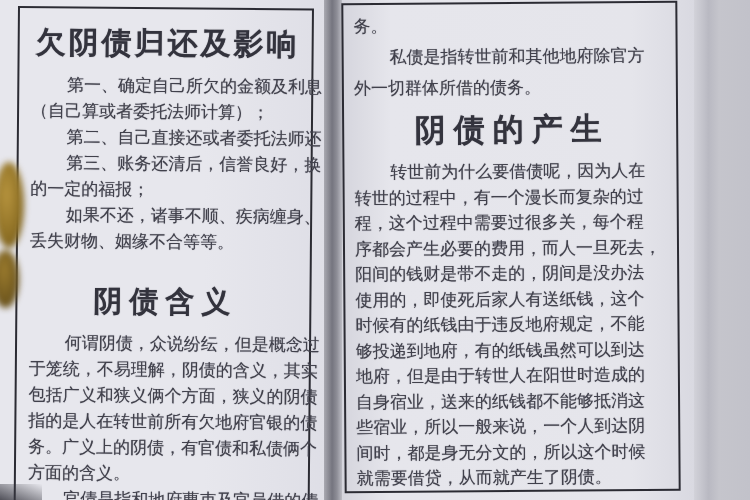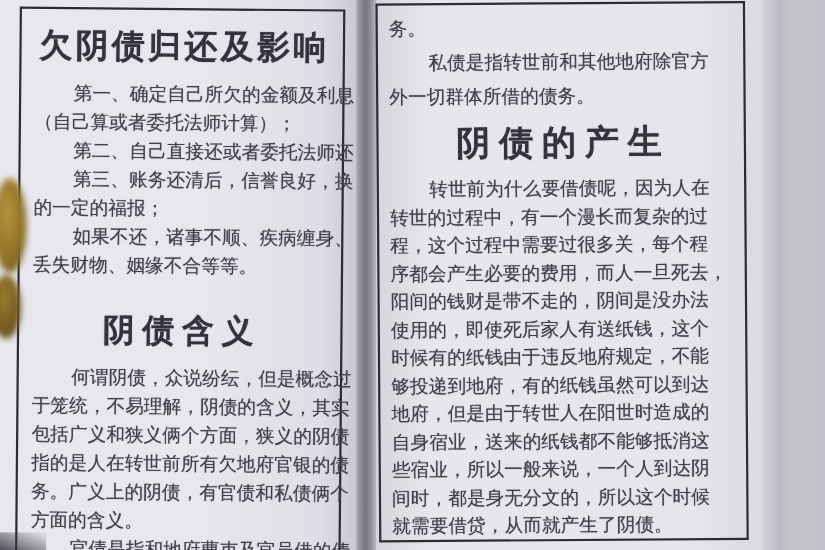--- a/index.html
+++ b/index.html
@@ -1,21 +1,21 @@
 <!DOCTYPE html>
 <html><head>
 <meta charset="utf-8">
 <style>
   html,body{margin:0;padding:0;}
   body{width:750px;height:500px;overflow:hidden;background:#c3c3cb;}
 
   .photo{position:relative;width:750px;height:500px;background:#c3c3cb;overflow:hidden;filter:blur(0.4px);}
 
   .page{position:absolute;top:0;height:500px;}
-  .page-left{left:0;width:324px;background:linear-gradient(to right,#e7e7ed 55%,#dedee6 90%,#c9c9d1 100%);}
+  .page-left{left:0;width:324px;background:linear-gradient(to right,#e7e7ed 55%,#dedee6 90%,#c9c9d1 100%);padding-left:46px;}
   .page-right{left:342px;width:352px;background:linear-gradient(to right,#d5d5dd 0%,#e6e6ec 14%,#e5e5eb 82%,#d9d9e1 100%);}
   .gutter{position:absolute;left:324px;top:0;width:18px;height:500px;
     background:linear-gradient(to right,#a9a9b1,#75757f 45%,#8e8e97 72%,#bcbcc4);}
   .bg-right{position:absolute;left:694px;top:0;width:56px;height:500px;
     background:linear-gradient(to right,#d2d2d9 0%,#c7c7cf 12%,#b9b9c2 26%,#c5c5cc 45%,#c2c2ca 100%);}
 
   .frame{position:absolute;border:2px solid #2b2b33;box-sizing:border-box;}
   .frame-left{left:18px;top:6px;width:296px;height:520px;transform:rotate(0.5deg);transform-origin:top left;padding:0 8px 0 12px;}
   .frame-right{left:1px;top:2px;width:336px;height:490px;transform:rotate(-0.4deg);padding:0 6px 0 10px;}
 

